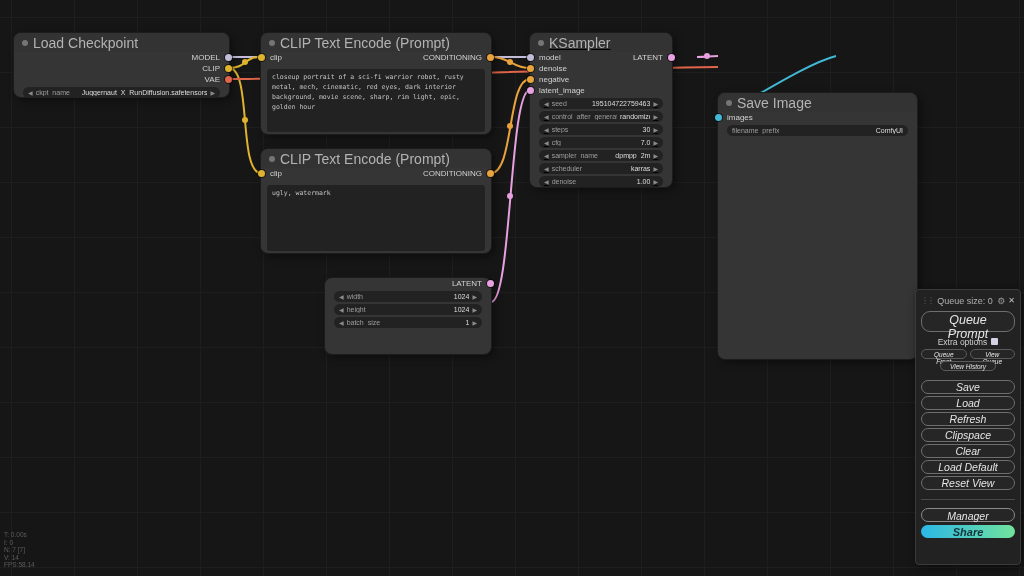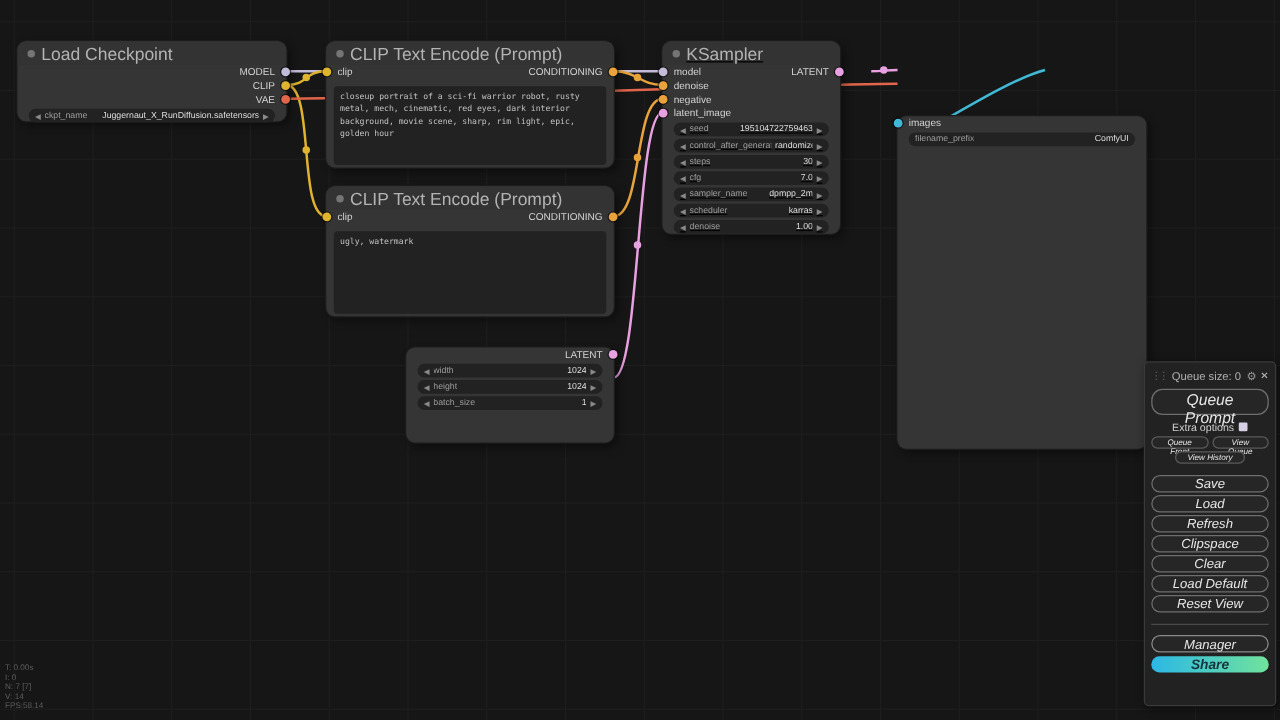--- a/index.html
+++ b/index.html
@@ -196,20 +196,24 @@
     <div class="wpill">
       <span class="arr">◀</span>
       <span class="wlabel">denoise</span>
       <span class="wvalue">1.00</span>
       <span class="arr">▶</span>
     </div>
   </div>
 
 
   <div class="node" style="left:718px;top:93px;width:199px;height:266px;">
+    <div class="ntitle">
+      <span class="tdot"></span>
+      <span>Save Image</span>
+    </div>
     <div class="srow">
       <span class="sdot l" style="background: rgb(65, 185, 214);"></span>
       <span class="slbl-in">images</span>
     </div>
     <div class="wpill">
       <span class="wlabel">filename_prefix</span>
       <span class="wvalue">ComfyUI</span>
     </div>
     <div style="height:210px;"></div>
   </div>

